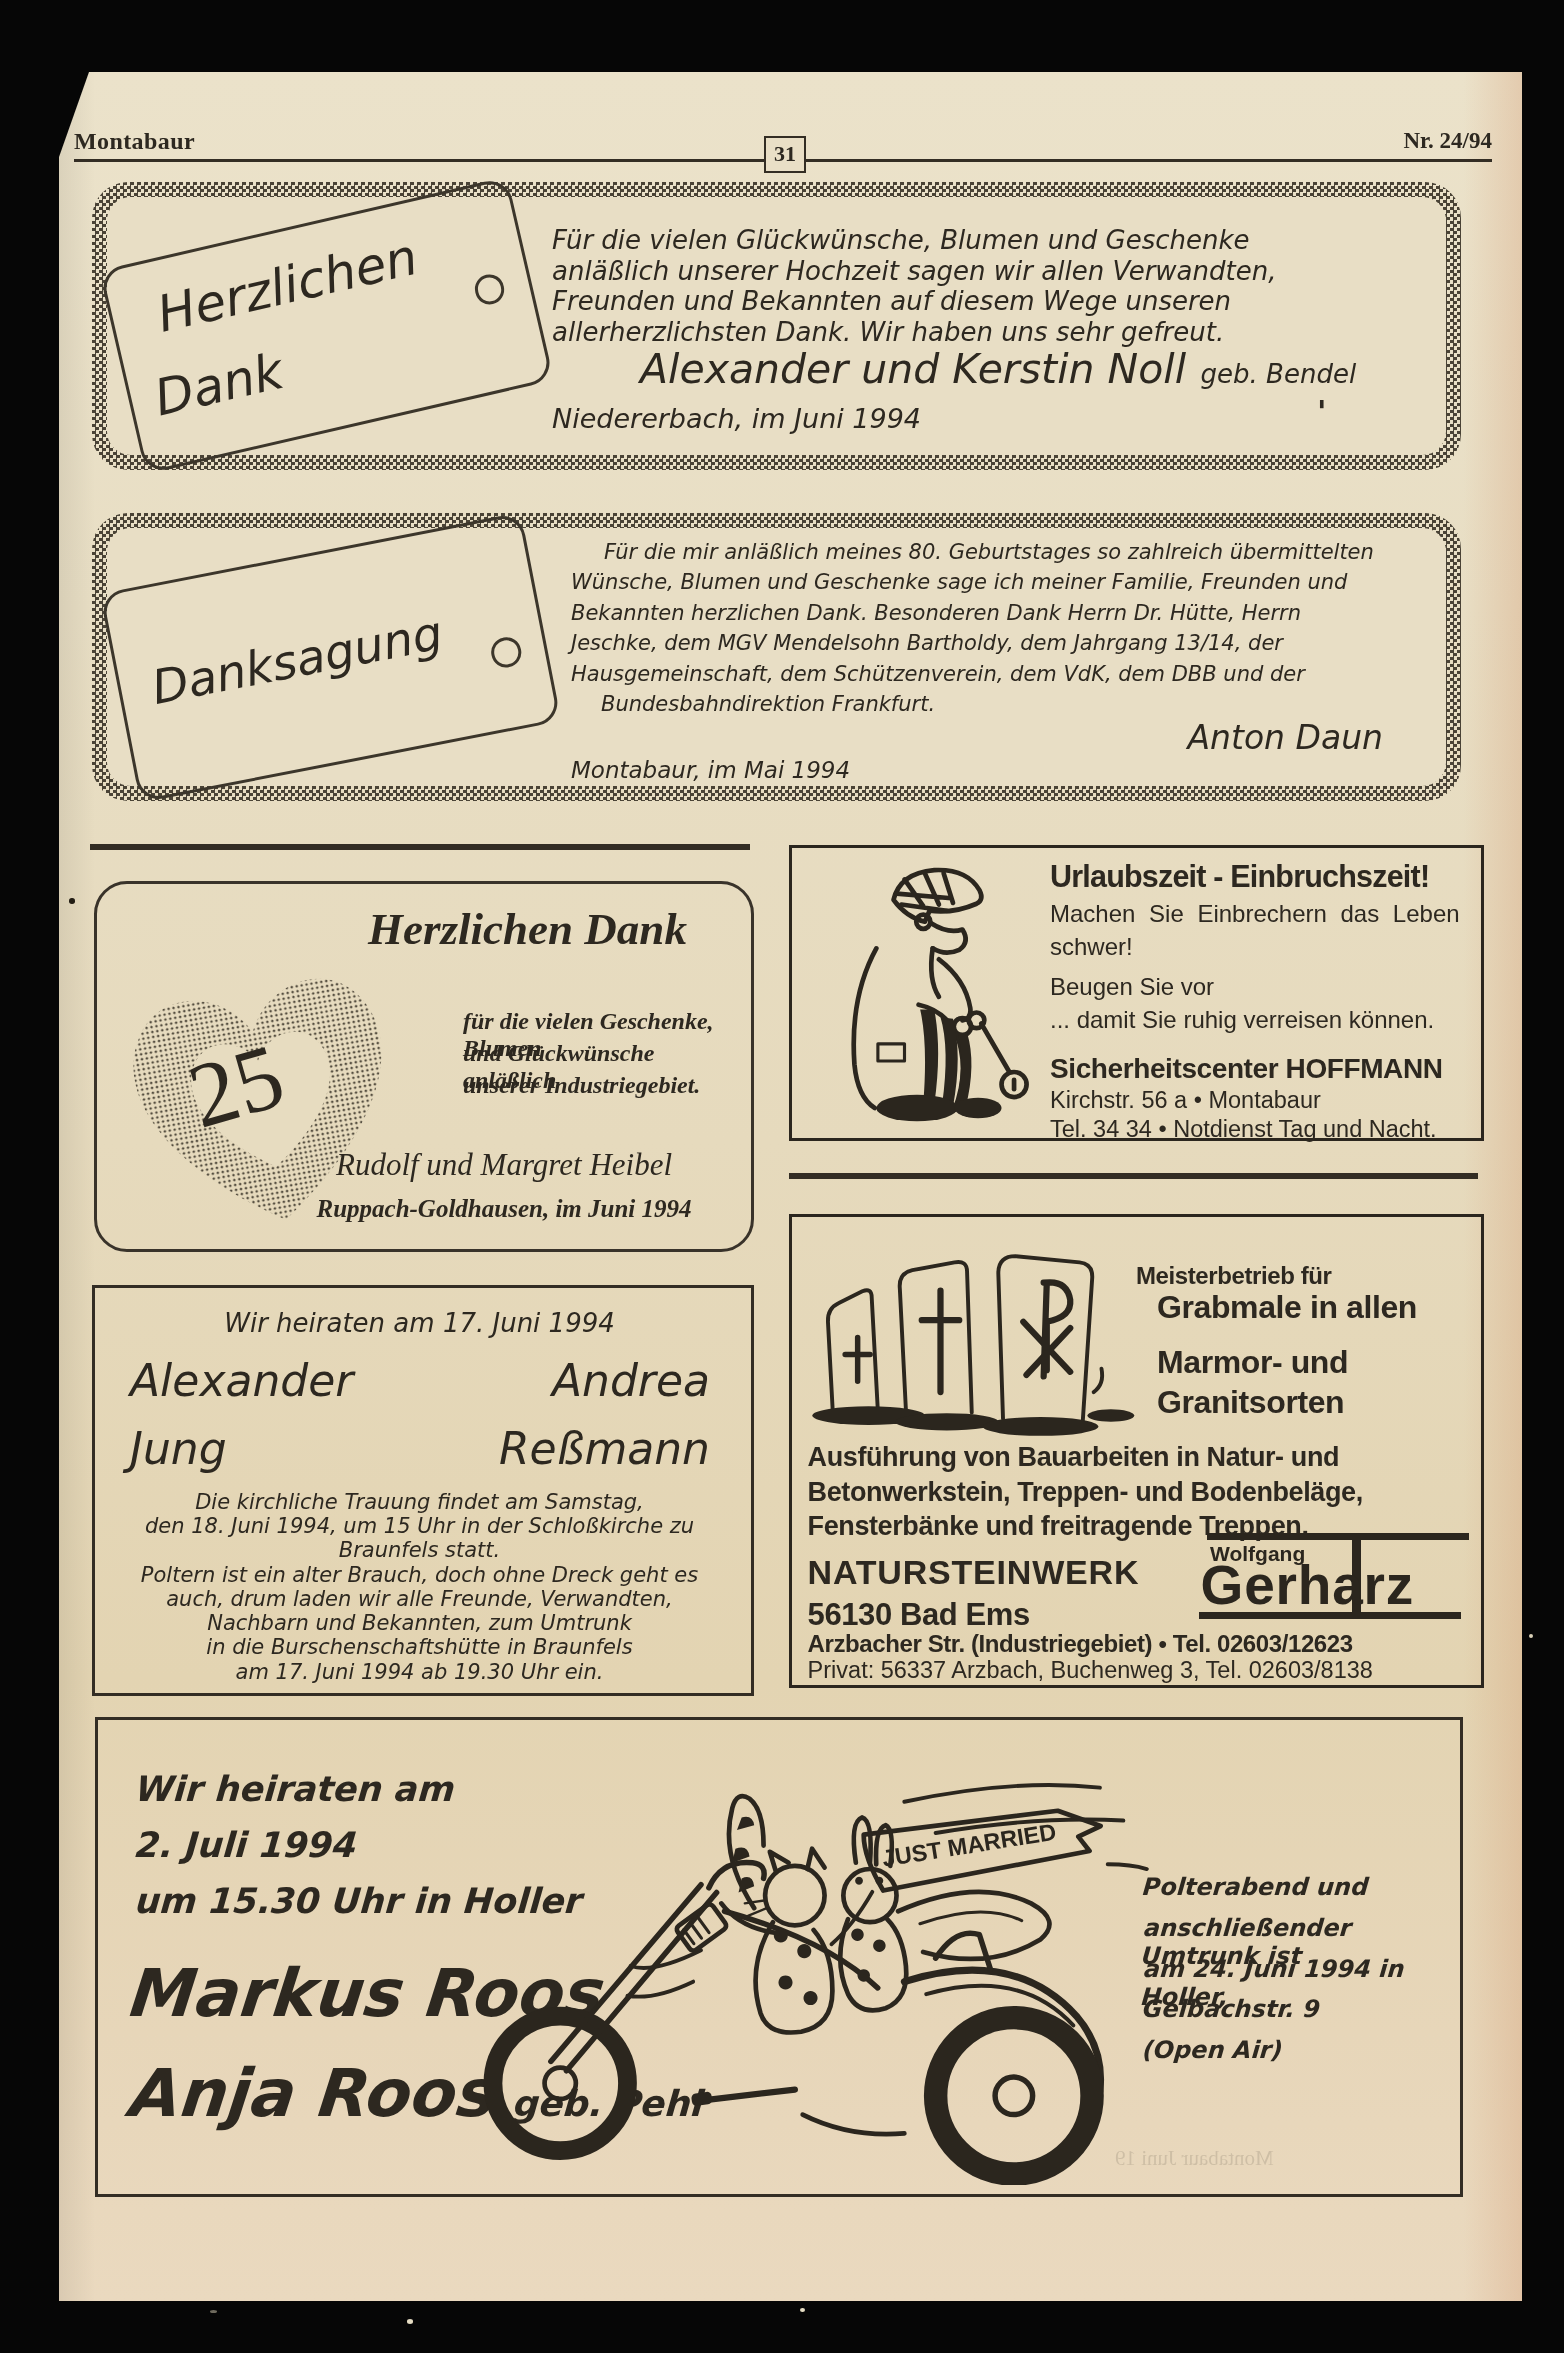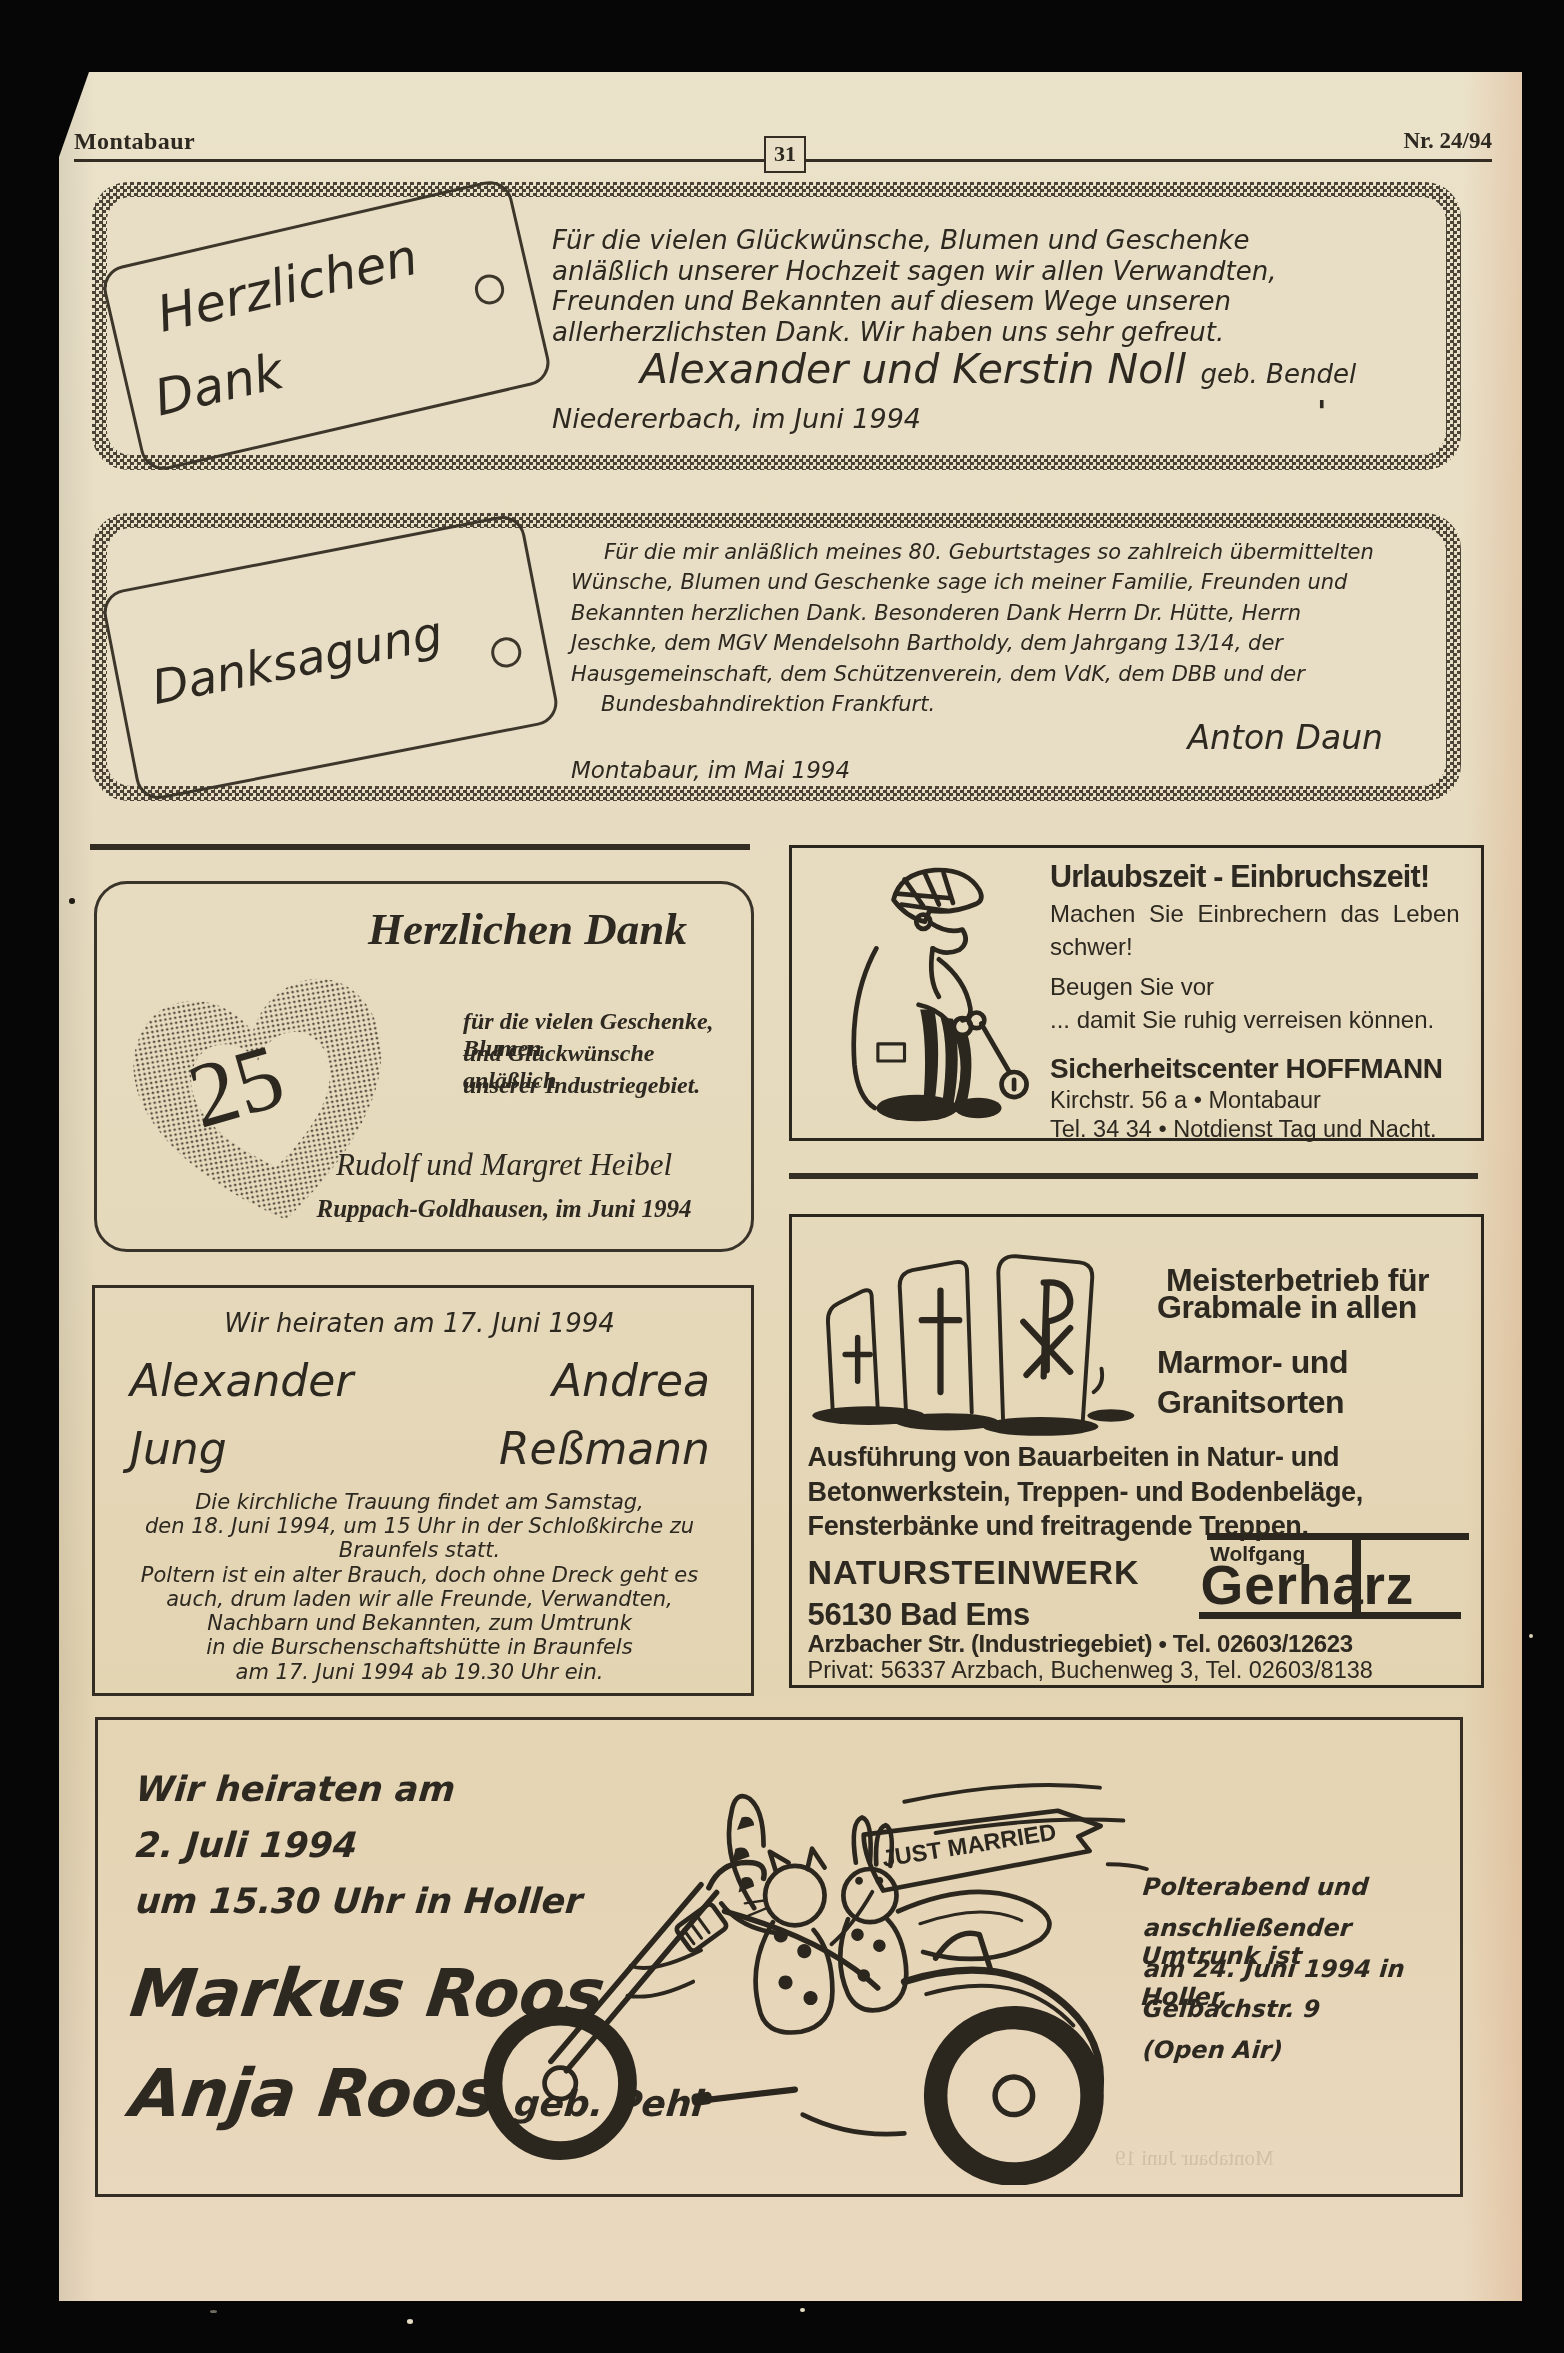--- a/index.html
+++ b/index.html
@@ -160,21 +160,21 @@
         <path d="M278 120 l60 64 M338 128 l-56 60" stroke-width="8"></path>
         <path d="M368 210 q14-10 10-30"></path>
       </g>
       <g fill="#2b261e">
         <ellipse cx="80" cy="240" rx="72" ry="12"></ellipse>
         <ellipse cx="180" cy="248" rx="66" ry="11"></ellipse>
         <ellipse cx="300" cy="254" rx="74" ry="12"></ellipse>
         <ellipse cx="390" cy="240" rx="30" ry="8"></ellipse>
       </g>
     </svg>
-    <div class="abs" style="left:374px;top:45px;font-size:32px;font-weight:bold;letter-spacing:-0.4px;">Meisterbetrieb für</div>
+    <div class="abs" style="left:344px;top:45px;font-size:24px;font-weight:bold;letter-spacing:-0.4px;">Meisterbetrieb für</div>
     <div class="abs" style="left:365px;top:72px;font-size:32px;font-weight:bold;letter-spacing:-0.4px;">Grabmale in allen</div>
     <div class="abs" style="left:365px;top:127px;font-size:32px;font-weight:bold;letter-spacing:-0.4px;">Marmor- und</div>
     <div class="abs" style="left:365px;top:167px;font-size:32px;font-weight:bold;letter-spacing:-0.4px;">Granitsorten</div>
     <div class="abs" style="left:15.6px;top:225px;font-size:27px;font-weight:bold;letter-spacing:-0.4px;">Ausführung von Bauarbeiten in Natur- und</div>
     <div class="abs" style="left:15.6px;top:260px;font-size:27px;font-weight:bold;letter-spacing:-0.4px;">Betonwerkstein, Treppen- und Bodenbeläge,</div>
     <div class="abs" style="left:15.6px;top:294px;font-size:27px;font-weight:bold;letter-spacing:-0.4px;">Fensterbänke und freitragende Treppen.</div>
     <div class="abs" style="left:15.6px;top:336px;font-size:34px;font-weight:bold;letter-spacing:0.8px;">NATURSTEINWERK</div>
     <div class="abs" style="left:407px;top:316px;width:270px;height:86px;">
       <div class="abs" style="left:7.8px;top:0;width:262px;height:7px;background:#2b261e;"></div>
       <div class="abs" style="left:0;top:79px;width:262px;height:7px;background:#2b261e;"></div>

